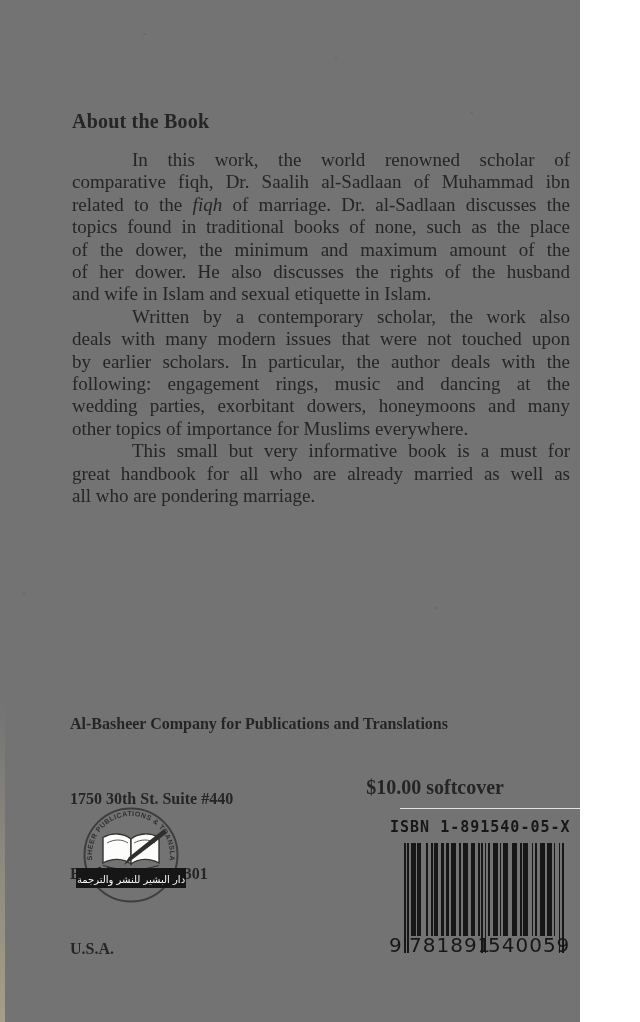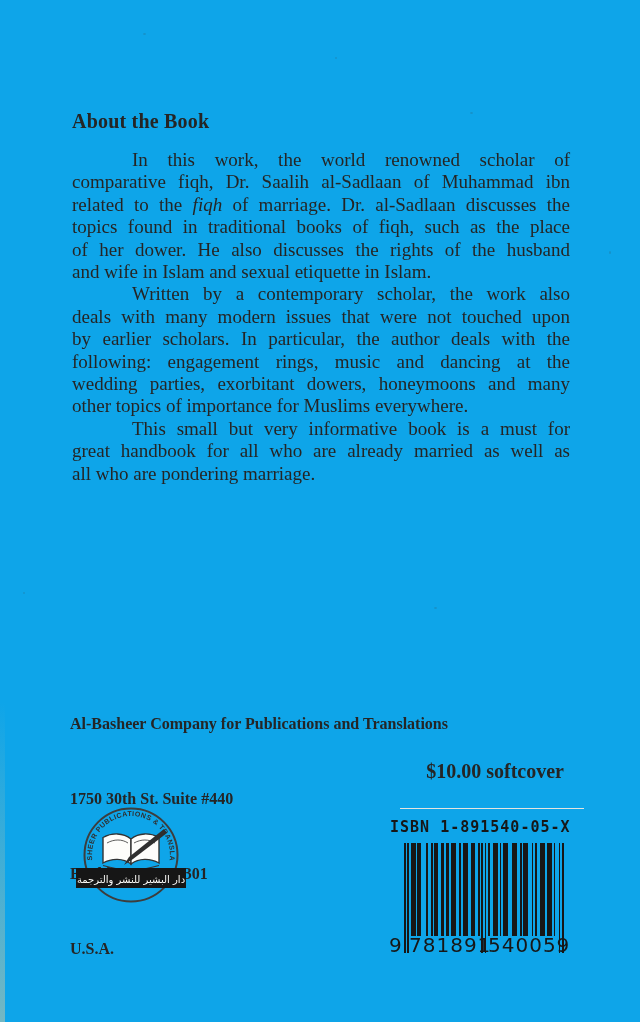--- a/index.html
+++ b/index.html
@@ -1,19 +1,19 @@
 <!DOCTYPE html>
 <html><head>
 <meta charset="utf-8">
 <style>
   html,body { margin:0; padding:0; }
   .page {
     position:relative;
-    width:640px; height:1022px;
-    background:#0ea5e9;
+    width:580px; height:1022px;
+    background:#737373;
     font-family:"Liberation Serif", serif;
     color:#252525;
     overflow:hidden;
   }
   
   .edge-strip {
     position:absolute; left:0; bottom:0; width:5px; height:320px;
     background:linear-gradient(to top, rgba(216,201,156,.5), rgba(216,201,156,0));
   }
   .speck { position:absolute; background:rgba(60,60,60,.18); border-radius:50%; }
@@ -32,21 +32,21 @@
   }
   .bodyline.last { text-align-last:left; white-space:normal; }
   .bodyline.indent { padding-left:60px; }
 
   .publisher {
     position:absolute; left:70px; right:71px; top:661px;
     text-align:left; font-weight:bold; font-size:16px; line-height:25px;
     white-space:pre-wrap;
   }
   .price {
-    position:absolute; right:76px; top:760px;
+    position:absolute; right:76px; top:776px;
     font-weight:bold; font-size:20px;
   }
 
   .logo { position:absolute; left:74px; top:803px; width:114px; height:110px; }
   .logo svg { display:block; width:114px; height:110px; }
 
   .barcode { position:absolute; left:390px; top:806px; width:200px; height:168px; }
   .barcode .topline {
     position:absolute; left:10px; right:6px; top:2px; height:1px; background:#e4e4df;
   }
@@ -79,21 +79,22 @@
   <div class="speck" style="left:609px;top:251px;width:2px;height:3px"></div>
   <div class="speck" style="left:23px;top:592px;width:2px;height:2px"></div>
   <div class="speck" style="left:434px;top:607px;width:3px;height:2px"></div>
 
   <div class="heading">About the Book</div>
 
   <div class="bodytext">
       <div class="bodyline indent">In this work, the world renowned scholar of</div>
       <div class="bodyline">comparative fiqh, Dr. Saalih al-Sadlaan of Muhammad ibn</div>
       <div class="bodyline">related to the <i>fiqh</i> of marriage. Dr. al-Sadlaan discusses the</div>
-      <div class="bodyline">topics found in traditional books of fiqh, such as the place</div>
+      <div class="bodyline">topics found in traditional books of none, such as the place</div>
+      <div class="bodyline">of the dower, the minimum and maximum amount of the</div>
       <div class="bodyline">of her dower. He also discusses the rights of the husband</div>
       <div class="bodyline last">and wife in Islam and sexual etiquette in Islam.</div>
       <div class="bodyline indent">Written by a contemporary scholar, the work also</div>
       <div class="bodyline">deals with many modern issues that were not touched upon</div>
       <div class="bodyline">by earlier scholars. In particular, the author deals with the</div>
       <div class="bodyline">following: engagement rings, music and dancing at the</div>
       <div class="bodyline">wedding parties, exorbitant dowers, honeymoons and many</div>
       <div class="bodyline last">other topics of importance for Muslims everywhere.</div>
       <div class="bodyline indent">This small but very informative book is a must for</div>
       <div class="bodyline">great handbook for all who are already married as well as</div>

